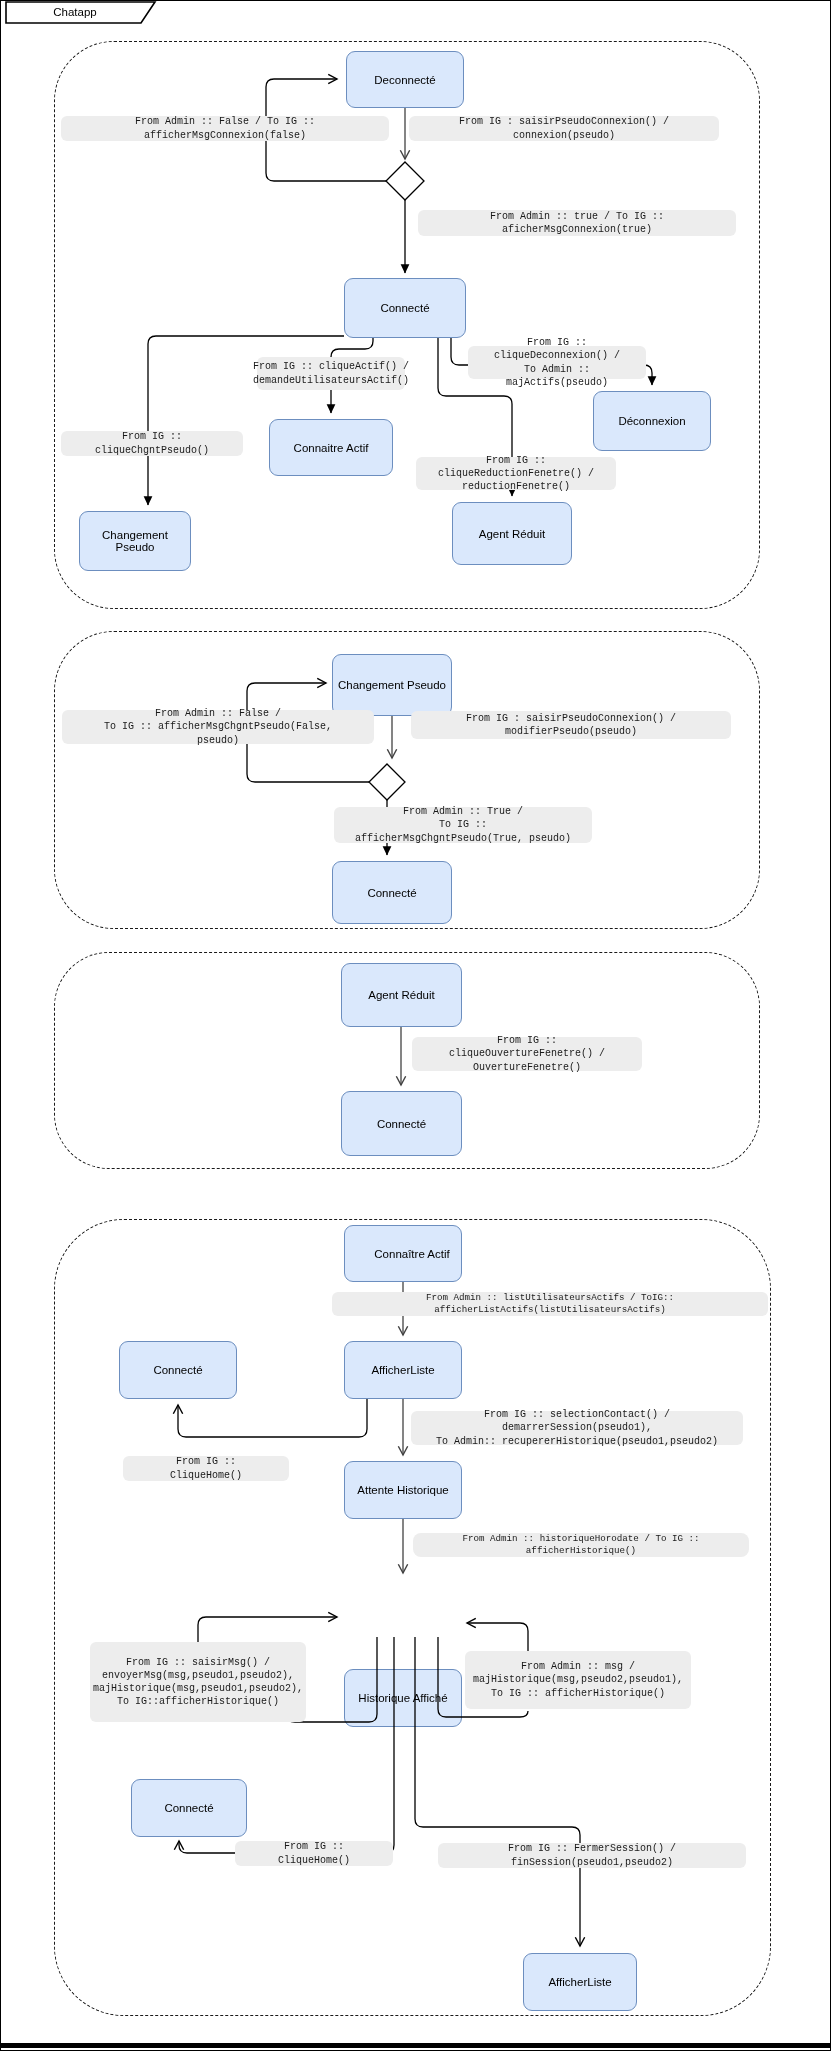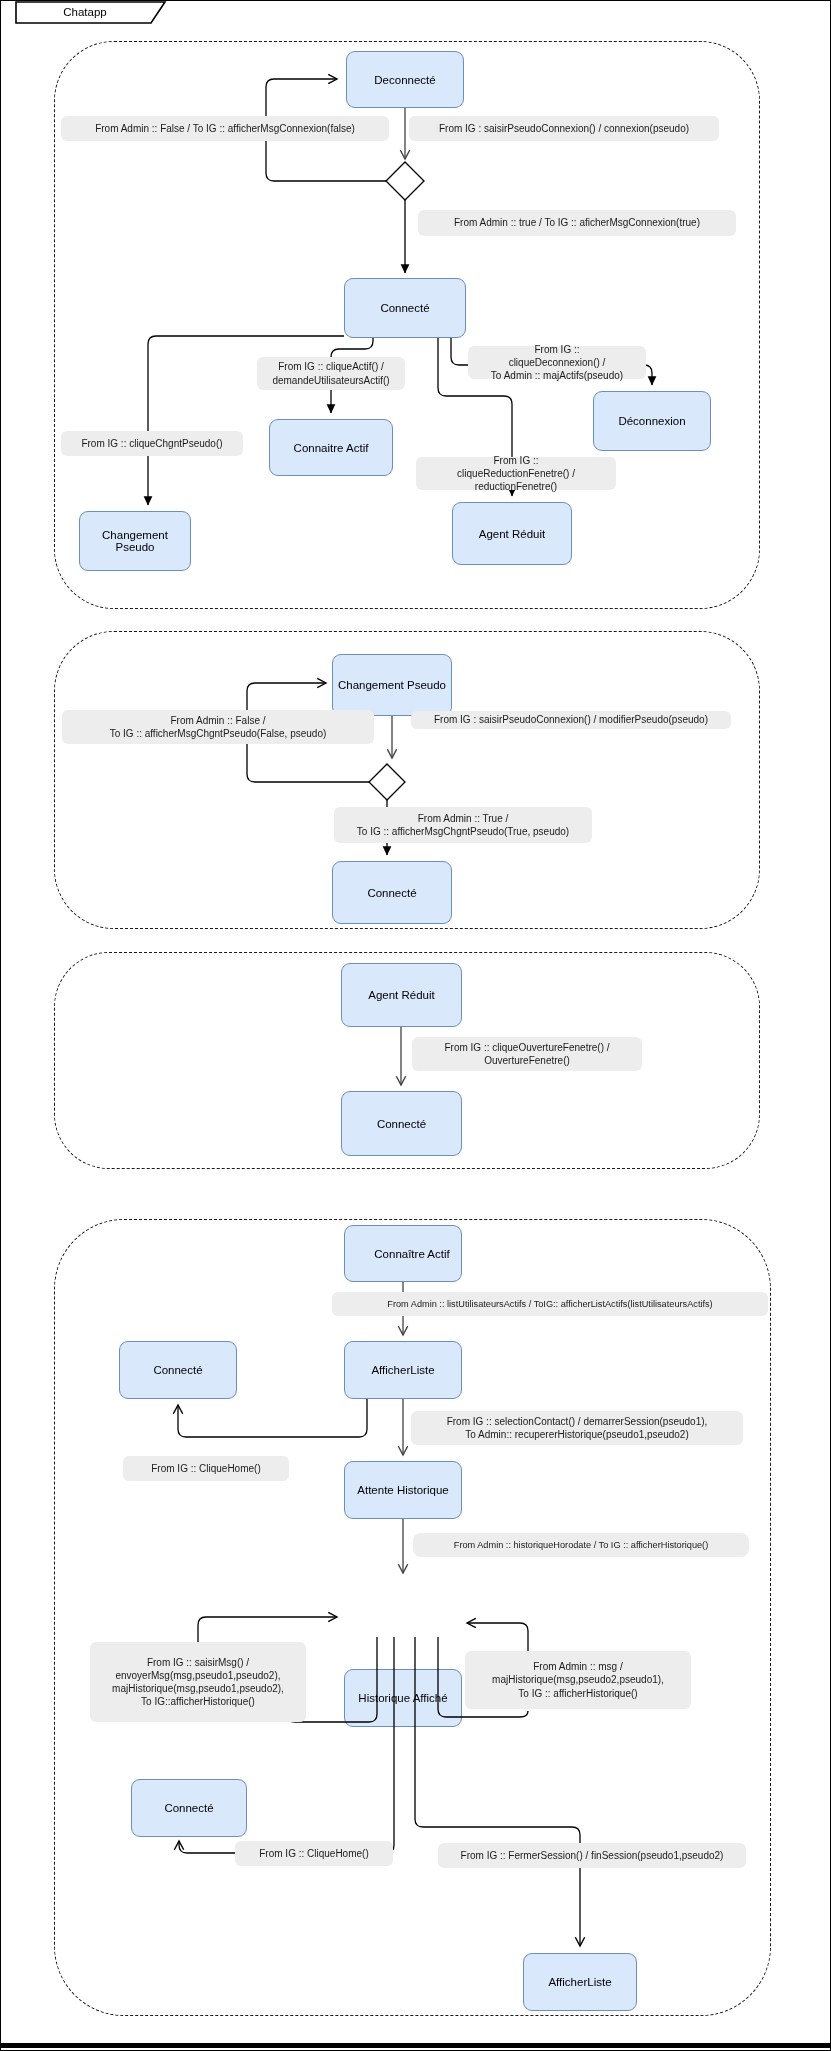--- a/index.html
+++ b/index.html
@@ -3,21 +3,21 @@
 <meta charset="utf-8">
 <style>
   html,body{margin:0;padding:0;background:#fff;}
   .canvas{
     position:relative;width:831px;height:2051px;
     background:#fff;border:1.5px solid #000;box-sizing:border-box;
     font-family:"Liberation Sans",sans-serif;overflow:hidden;
   }
   .bottom-bar{position:absolute;left:0;top:2042px;width:831px;height:5px;background:#000;}
   
-  .tab{position:absolute;left:14px;top:0;width:160px;height:24px;text-decoration:underline;}
+  .tab{position:absolute;left:4px;top:0;width:160px;height:24px;text-decoration:underline;}
   .tab .tab-label{
     position:absolute;left:8px;top:2px;width:124px;height:18px;
     display:flex;align-items:center;justify-content:center;
     font-size:11.5px;color:#000;
   }
   
   .sec{position:absolute;border:1.3px dashed #1a1a1a;box-sizing:border-box;}
   #sec1{left:53px;top:40px;width:706px;height:568px;border-radius:60px;}
   #sec2{left:53px;top:630px;width:706px;height:298px;border-radius:60px;}
   #sec3{left:53px;top:951px;width:706px;height:217px;border-radius:55px;}
@@ -26,21 +26,21 @@
   .state{
     position:absolute;background:#dae8fc;border:1px solid #6c8ebf;border-radius:9px;
     display:flex;align-items:center;justify-content:center;text-align:center;
     font-size:11.5px;color:#000;z-index:1;box-sizing:border-box;padding:2px;
   }
   
   .lbl{
     position:absolute;background:#ededed;border-radius:6px;
     display:flex;align-items:center;justify-content:center;text-align:center;
     font-size:10px;line-height:1.32;color:#1a1a1a;z-index:3;box-sizing:border-box;
-    white-space:pre-line;padding:2px 20px;
+    white-space:pre-line;padding:2px 20px;font-family:Liberation Mono, monospace;
   }
   .lbl.sm{font-size:9.2px;}
   .wires{position:absolute;left:0;top:0;z-index:2;pointer-events:none;}
 </style>
 </head>
 <body>
 
 <div class="canvas">
 
   <div class="tab">
@@ -123,21 +123,21 @@
   <div class="lbl" style="left:256px;top:356px;width:148px;height:33px;">From IG :: cliqueActif() /
 demandeUtilisateursActif()</div>
   <div class="lbl" style="left:467px;top:345px;width:178px;height:33px;">From IG :: cliqueDeconnexion() /
 To Admin :: majActifs(pseudo)</div>
   <div class="lbl" style="left:60px;top:430px;width:182px;height:25px;">From IG :: cliqueChgntPseudo()</div>
   <div class="lbl" style="left:415px;top:456px;width:200px;height:33px;">From IG :: cliqueReductionFenetre() /
 reductionFenetre()</div>
 
   <div class="lbl" style="left:61px;top:709px;width:312px;height:34px;">From Admin :: False /
 To IG :: afficherMsgChgntPseudo(False, pseudo)</div>
-  <div class="lbl" style="left:410px;top:710px;width:320px;height:18px;">From IG : saisirPseudoConnexion() / modifierPseudo(pseudo)</div>
+  <div class="lbl" style="left:410px;top:710px;width:320px;height:28px;">From IG : saisirPseudoConnexion() / modifierPseudo(pseudo)</div>
   <div class="lbl" style="left:333px;top:806px;width:258px;height:36px;">From Admin :: True /
 To IG :: afficherMsgChgntPseudo(True, pseudo)</div>
 
   <div class="lbl" style="left:411px;top:1036px;width:230px;height:34px;">From IG :: cliqueOuvertureFenetre() /
 OuvertureFenetre()</div>
 
   <div class="lbl sm" style="left:331px;top:1291px;width:436px;height:24px;">From Admin :: listUtilisateursActifs / ToIG:: afficherListActifs(listUtilisateursActifs)</div>
   <div class="lbl" style="left:410px;top:1410px;width:332px;height:34px;">From IG :: selectionContact() / demarrerSession(pseudo1),
 To Admin:: recupererHistorique(pseudo1,pseudo2)</div>
   <div class="lbl" style="left:122px;top:1455px;width:166px;height:25px;">From IG :: CliqueHome()</div>

